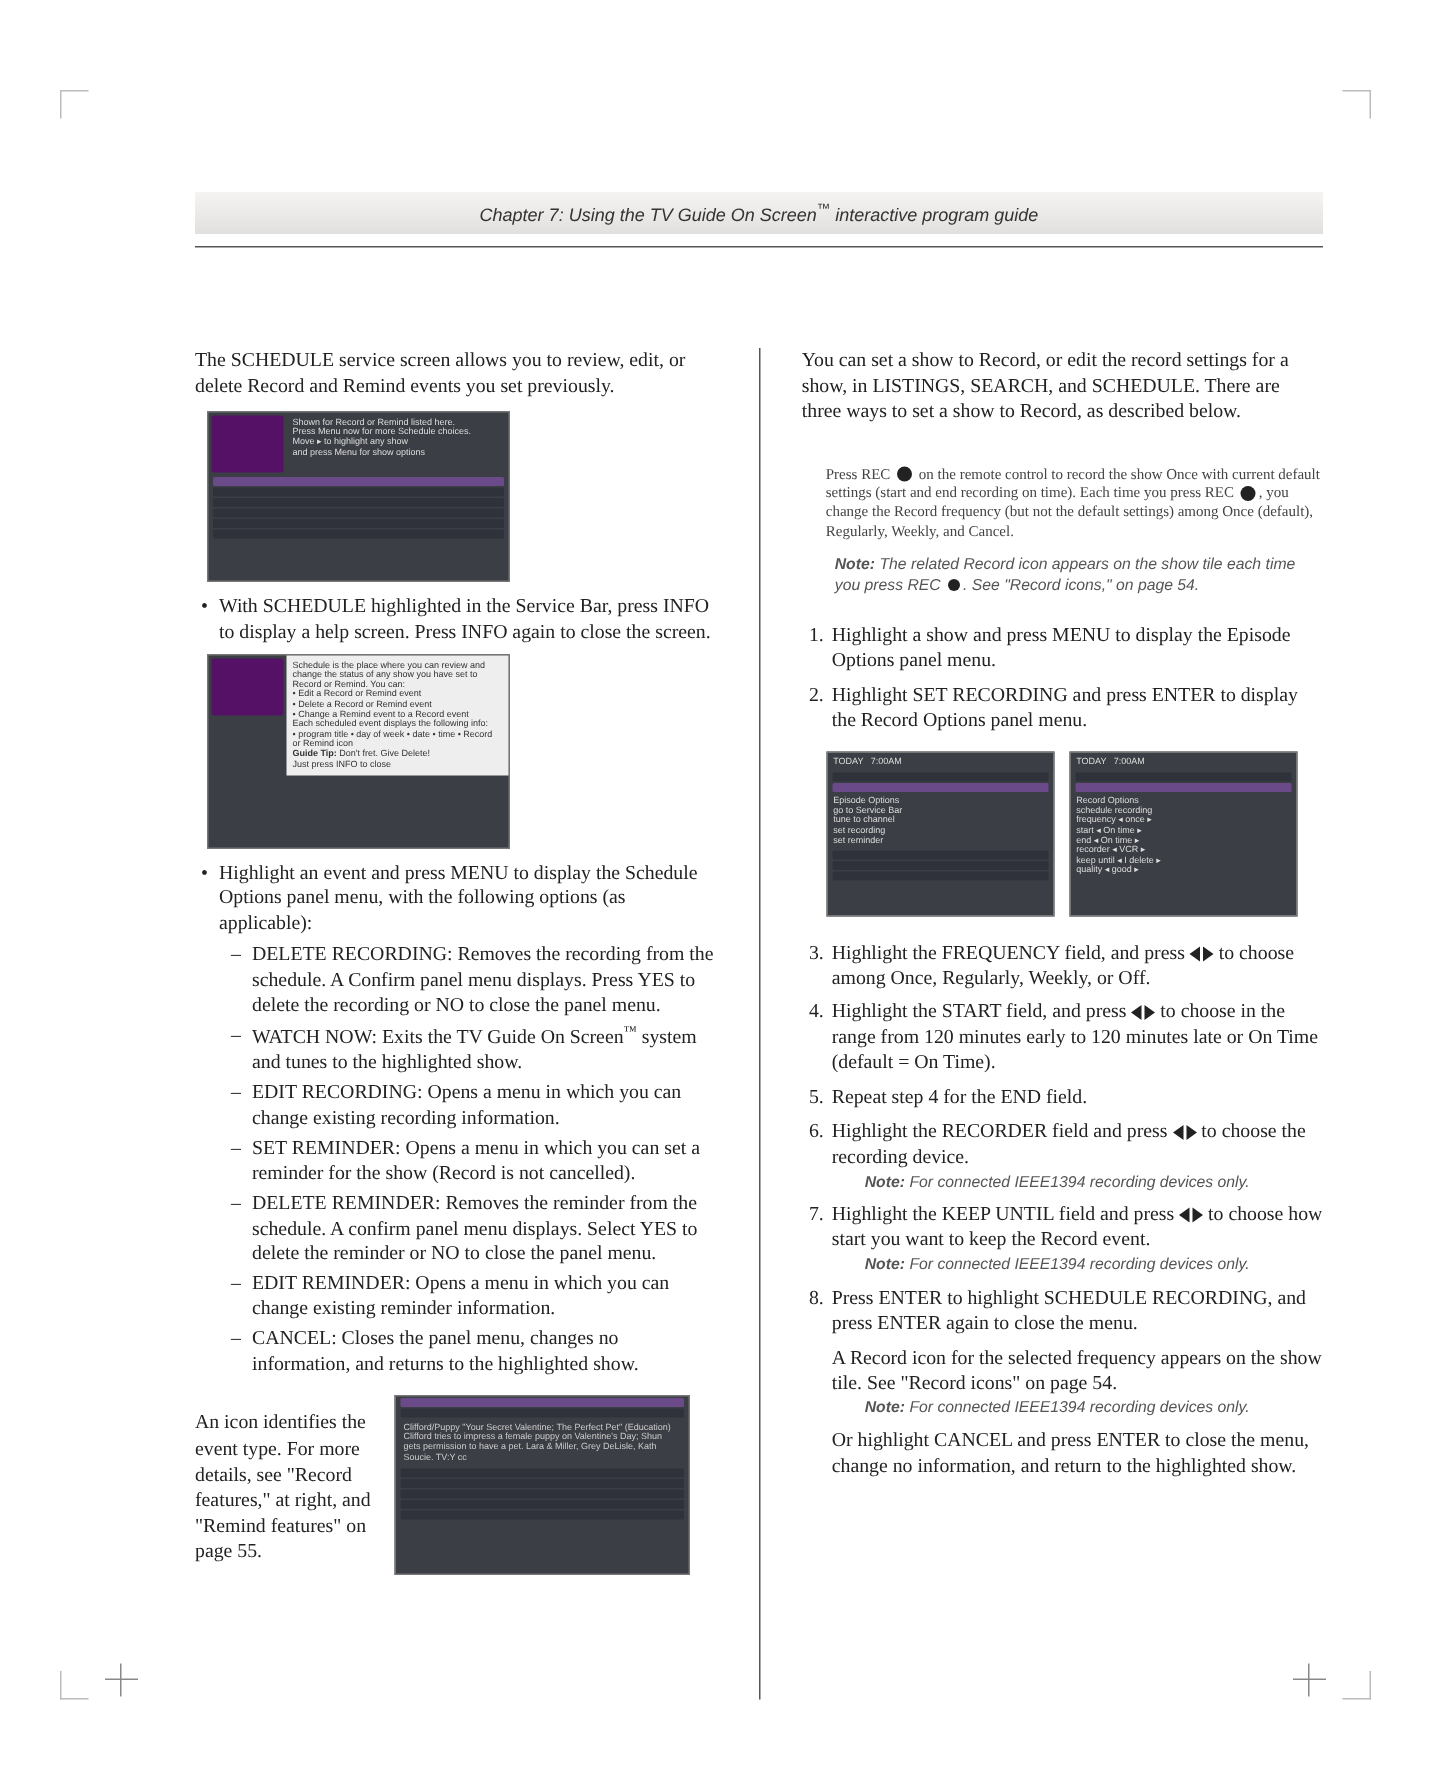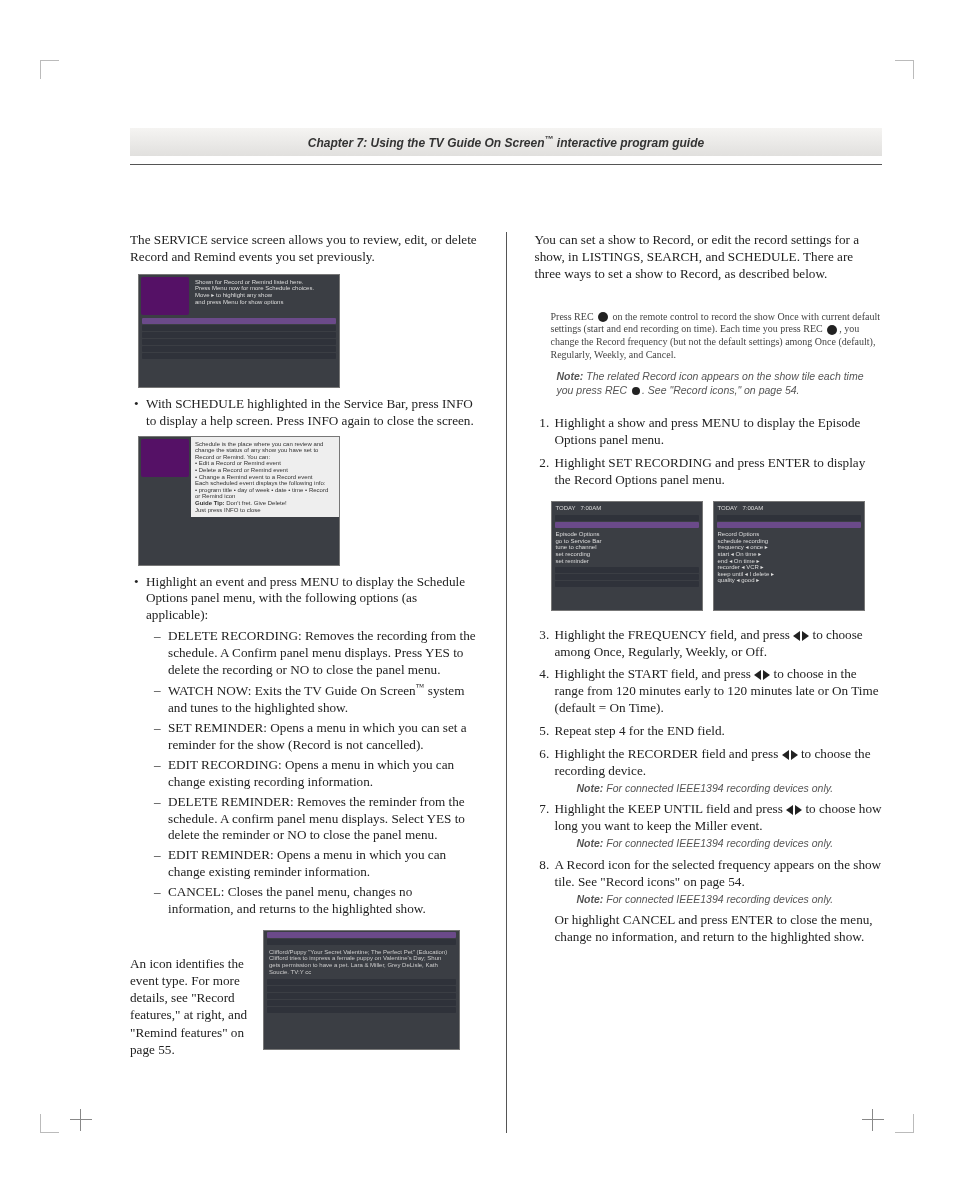--- a/index.html
+++ b/index.html
@@ -9,39 +9,39 @@
   .crop.tr{top:60px;right:40px;border-left:none;border-bottom:none}
   .crop.bl{bottom:60px;left:40px;border-right:none;border-top:none}
   .crop.br{bottom:60px;right:40px;border-left:none;border-top:none}
   .hair{position:absolute;width:22px;height:22px}
   .hair::before,.hair::after{content:"";position:absolute;background:#888}
   .hair::before{left:10px;top:0;width:1px;height:22px}
   .hair::after{top:10px;left:0;height:1px;width:22px}
   .hair.bl{bottom:62px;left:70px}
   .hair.br{bottom:62px;right:70px}
   .header{position:absolute;top:128px;left:130px;right:72px}
-  .header .band{background:linear-gradient(#f5f4f2,#e1e0de);padding:6px 8px;text-align:center;font-family:Arial,Helvetica,sans-serif;font-weight:bold;font-style:italic;font-size:12px;color:#333}
+  .header .band{background:linear-gradient(#f5f4f2,#e1e0de);padding:6px 8px;text-align:center;font-family:Arial,Helvetica,sans-serif;font-weight:normal;font-style:italic;font-size:12px;color:#333}
   .header .rule{height:1px;background:#555;margin-top:8px}
   .cols{position:absolute;top:232px;left:130px;right:72px;bottom:60px;display:flex;gap:28px}
   .col{flex:1;font-size:13.2px;line-height:1.28}
   .sep{width:1px;background:#555;margin:0 0}
   p{margin:0 0 8px 0}
   ul.bul{list-style:none;padding:0;margin:2px 0}
   ul.bul>li{position:relative;padding-left:16px;margin:4px 0}
   ul.bul>li::before{content:"•";position:absolute;left:4px;top:0}
   ul.dash{list-style:none;padding:0;margin:2px 0 2px 24px}
   ul.dash>li{position:relative;padding-left:14px;margin:3px 0}
   ul.dash>li::before{content:"–";position:absolute;left:0;top:0}
   ol.num{list-style:decimal;padding-left:18px;margin:4px 0}
   ol.num>li{margin:2px 0 6px 0;padding-left:2px}
   .note{font-family:Arial,Helvetica,sans-serif;font-size:10.5px;font-style:italic;color:#555;margin:2px 0 6px 22px;line-height:1.3}
   .note b{font-weight:bold}
   .sub{font-size:10px;color:#444;margin-left:16px}
   .thumb{background:#3b3e44;border:1px solid #777;margin:6px 0 8px 0;display:block}
-  .row{display:flex;gap:8px;align-items:flex-end}
+  .row{display:flex;gap:8px;align-items:center}
   .row .txt{font-size:13.2px;line-height:1.3}
   .twin{display:flex;gap:10px;margin:6px 0 8px 16px}
   .dot{display:inline-block;width:10px;height:10px;border-radius:50%;background:#222;vertical-align:middle;margin:0 2px}
   .tri{display:inline-block;width:0;height:0;vertical-align:middle}
   .tri.l{border-top:5px solid transparent;border-bottom:5px solid transparent;border-right:7px solid #222;margin-right:1px}
   .tri.r{border-top:5px solid transparent;border-bottom:5px solid transparent;border-left:7px solid #222;margin-left:1px}
   .method{margin:10px 0 2px 0;display:block}
   .mini{font-size:6px;font-family:Arial,Helvetica,sans-serif;color:#ddd;line-height:1.1}
   .mini-row{height:6px;margin:1px 3px;background:#2f323a;border-radius:1px}
   .mini-row.hl{background:#6b4a8a}
@@ -60,21 +60,21 @@
 <div class="header">
   <div class="band">
     <span>Chapter 7: Using the TV Guide On Screen</span><span style="font-style:normal;font-size:9px;vertical-align:super">™</span><span> interactive program guide</span>
   </div>
   <div class="rule"></div>
 </div>
 
 <div class="cols">
 
   <div class="col">
-    <p>The SERVICE service screen allows you to review, edit, or delete Record and Remind events you set previously.</p>
+    <p>The SCHEDULE service screen allows you to review, edit, or delete Record and Remind events you set previously.</p>
 
     <div class="thumb" style="width:200px;height:112px;margin-left:8px">
       <div style="display:flex">
           <div class="mini-img"></div>
           <div class="mini" style="flex:1;padding:4px">Shown for Record or Remind listed here.<br>Press Menu now for more Schedule choices.<br>Move ▸ to highlight any show<br>and press Menu for show options</div>
         </div>
       <div class="mini-row hl"></div>
         <div class="mini-row"></div>
         <div class="mini-row"></div>
         <div class="mini-row"></div>
@@ -92,22 +92,22 @@
           <div class="mini" style="flex:1;padding:4px;background:#eee;color:#333">Schedule is the place where you can review and change the status of any show you have set to Record or Remind. You can:<br>• Edit a Record or Remind event<br>• Delete a Record or Remind event<br>• Change a Remind event to a Record event<br>Each scheduled event displays the following info:<br>• program title • day of week • date • time • Record or Remind icon<br><b>Guide Tip:</b> Don't fret. Give Delete!<br>Just press INFO to close</div>
         </div>
     </div>
 
     <ul class="bul">
       <li>Highlight an event and press MENU to display the Schedule Options panel menu, with the following options (as applicable):</li>
     </ul>
     <ul class="dash">
       <li>DELETE RECORDING: Removes the recording from the schedule. A Confirm panel menu displays. Press YES to delete the recording or NO to close the panel menu.</li>
       <li><span>WATCH NOW: Exits the TV Guide On Screen</span><span style="font-size:9px;vertical-align:super">™</span><span> system and tunes to the highlighted show.</span></li>
+      <li>EDIT RECORDING: Opens a menu in which you can change existing recording information.</li>
       <li>SET REMINDER: Opens a menu in which you can set a reminder for the show (Record is not cancelled).</li>
-      <li>EDIT RECORDING: Opens a menu in which you can change existing recording information.</li>
       <li>DELETE REMINDER: Removes the reminder from the schedule. A confirm panel menu displays. Select YES to delete the reminder or NO to close the panel menu.</li>
       <li>EDIT REMINDER: Opens a menu in which you can change existing reminder information.</li>
       <li>CANCEL: Closes the panel menu, changes no information, and returns to the highlighted show.</li>
     </ul>
 
     <div class="row" style="margin-top:6px">
       <div class="txt" style="width:125px">An icon identifies the event type. For more details, see "Record features," at right, and "Remind features" on page 55.</div>
       <div class="thumb" style="width:195px;height:118px">
         <div class="mini-row hl"></div>
           <div class="mini-row"></div>
@@ -155,24 +155,25 @@
           <div class="mini" style="padding:2px 4px">Record Options<br>schedule recording<br>frequency ◂ once ▸<br>start ◂ On time ▸<br>end ◂ On time ▸<br>recorder ◂ VCR ▸<br>keep until ◂ I delete ▸<br>quality ◂ good ▸</div>
         </div>
       </div>
       <ol class="num" start="3">
         <li><span>Highlight the FREQUENCY field, and press </span><span class="tri l"></span><span class="tri r"></span><span> to choose among Once, Regularly, Weekly, or Off.</span></li>
         <li><span>Highlight the START field, and press </span><span class="tri l"></span><span class="tri r"></span><span> to choose in the range from 120 minutes early to 120 minutes late or On Time (default = On Time).</span></li>
         <li>Repeat step 4 for the END field.</li>
         <li><span>Highlight the RECORDER field and press </span><span class="tri l"></span><span class="tri r"></span><span> to choose the recording device.</span>
           <div class="note"><b>Note:</b> <span>For connected IEEE1394 recording devices only.</span></div>
         </li>
-        <li><span>Highlight the KEEP UNTIL field and press </span><span class="tri l"></span><span class="tri r"></span><span> to choose how long you want to keep the Miller event.</span>
+        <li><span>Highlight the KEEP UNTIL field and press </span><span class="tri l"></span><span class="tri r"></span><span> to choose how start you want to keep the Record event.</span>
           <div class="note"><b>Note:</b> <span>For connected IEEE1394 recording devices only.</span></div>
         </li>
         <li>
+          <span>Press ENTER to highlight SCHEDULE RECORDING, and press ENTER again to close the menu.</span>
           <p style="margin:6px 0 2px 0">A Record icon for the selected frequency appears on the show tile. See "Record icons" on page 54.</p>
           <div class="note"><b>Note:</b> <span>For connected IEEE1394 recording devices only.</span></div>
           <p style="margin:4px 0 2px 0">Or highlight CANCEL and press ENTER to close the menu, change no information, and return to the highlighted show.</p>
         </li>
       </ol>
     </div>
   </div>
 </div>
 
 </body></html>

